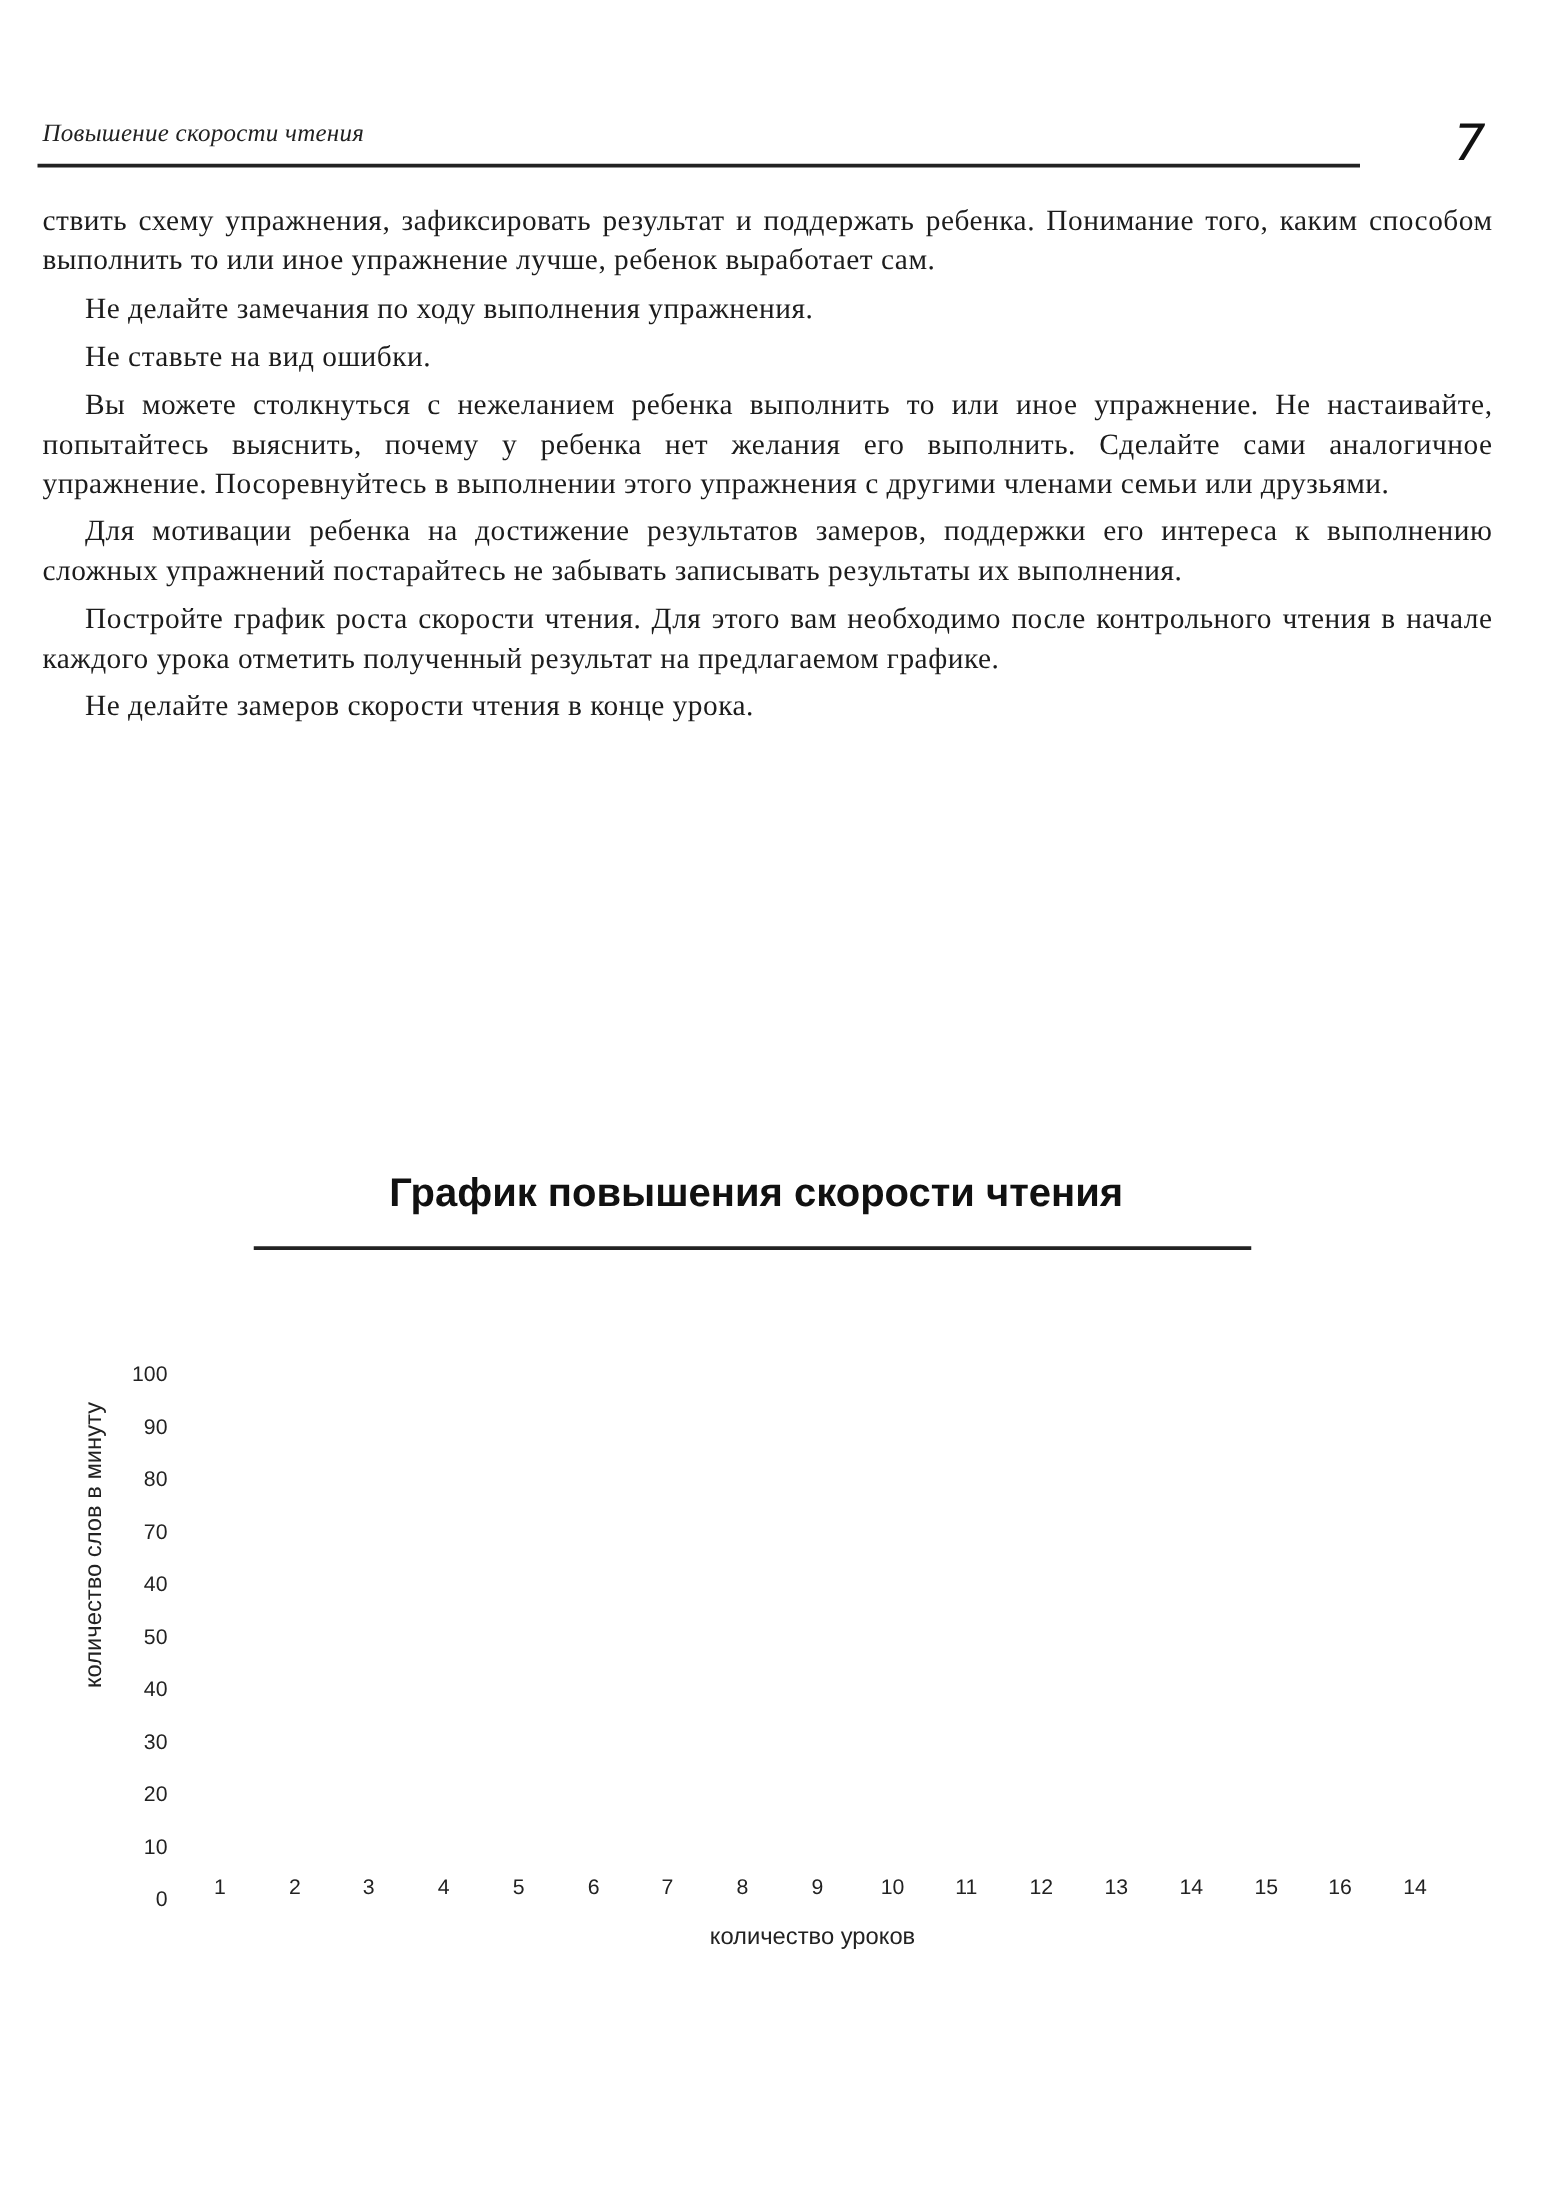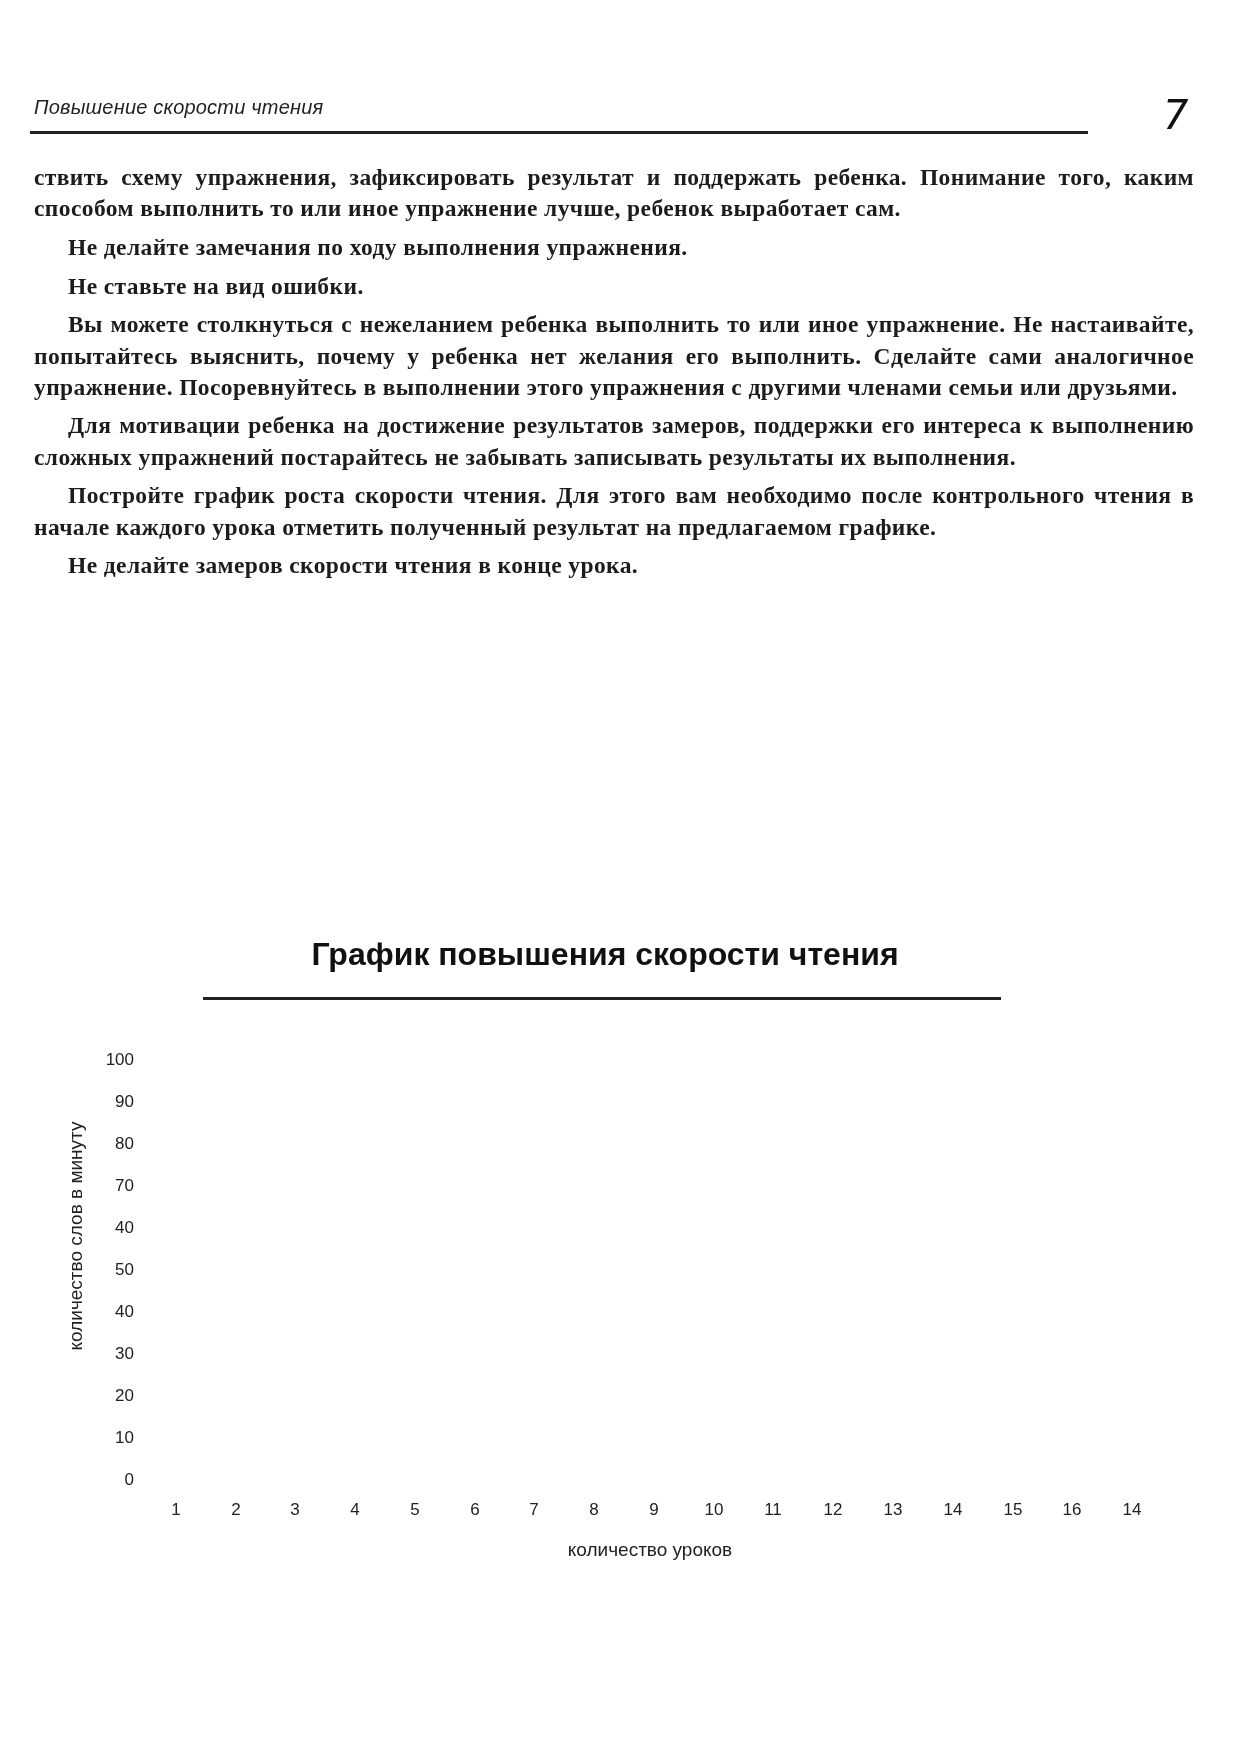--- a/index.html
+++ b/index.html
@@ -1,54 +1,54 @@
 <!DOCTYPE html>
 <html><head>
 <meta charset="utf-8">
 <style>
   html, body { margin: 0; padding: 0; background: #ffffff; }
   body { width: 1240px; height: 1754px; position: relative; overflow: hidden; color: #1a1a1a; }
   .running-head {
     position: absolute; left: 34px; top: 96px;
-    font-family: Liberation Sans, sans-serif; font-style: italic; font-size: 20px; color: #222;
+    font-family: Liberation Serif, serif; font-style: italic; font-size: 20px; color: #222;
     letter-spacing: 0.2px;
   }
   .head-rule {
     position: absolute; left: 30px; top: 131px; width: 1058px; height: 3px; background: #222;
   }
   .page-number {
     position: absolute; left: 1163px; top: 92px;
     font-family: "DejaVu Sans", sans-serif; font-style: italic; font-size: 40px; color: #111;
   }
   .body-text {
     position: absolute; left: 34px; top: 162px; width: 1160px;
     font-family: "Liberation Serif", serif; font-size: 23.5px; line-height: 31.2px;
     color: #1c1c1c; text-align: justify; letter-spacing: 0.4px;
   }
-  .body-text p { margin: 0 0 7.5px 0; text-indent: 34px; font-weight: bold; }
+  .body-text p { margin: 0 0 7.5px 0; text-indent: 34px; }
   .body-text p.continued { text-indent: 0; }
   .chart-title {
     position: absolute; left: 0; top: 936px; width: 1210px; text-align: center;
     font-family: "Liberation Sans", sans-serif; font-weight: bold; font-size: 32px; color: #111;
   }
   .title-line {
     position: absolute; left: 203px; top: 997px; width: 798px; height: 3px; background: #222;
   }
   .y-axis-label {
     position: absolute; left: 76px; top: 1236px; width: 0; height: 0;
   }
   .y-axis-label span {
     position: absolute; white-space: nowrap;
     font-family: "Liberation Sans", sans-serif; font-size: 19px; color: #222;
     transform: translate(-50%, -50%) rotate(-90deg);
     left: 0; top: 0;
   }
   .y-tick {
     position: absolute; width: 50px; text-align: right; left: 84px;
-    font-family: "Liberation Sans", sans-serif; font-size: 17px; color: #222;
+    font-family: "Liberation Sans", sans-serif; font-size: 17px; color: #222; margin-top: 40px;
   }
   .x-tick {
     position: absolute; top: 1500px; width: 40px; text-align: center;
     font-family: "Liberation Sans", sans-serif; font-size: 17px; color: #222;
   }
   .x-axis-label {
     position: absolute; left: 0; top: 1539px; width: 1300px; text-align: center;
     font-family: "Liberation Sans", sans-serif; font-size: 19px; color: #222;
   }
   .plot-area { position: absolute; left: 150px; top: 1050px; width: 990px; height: 440px; }

